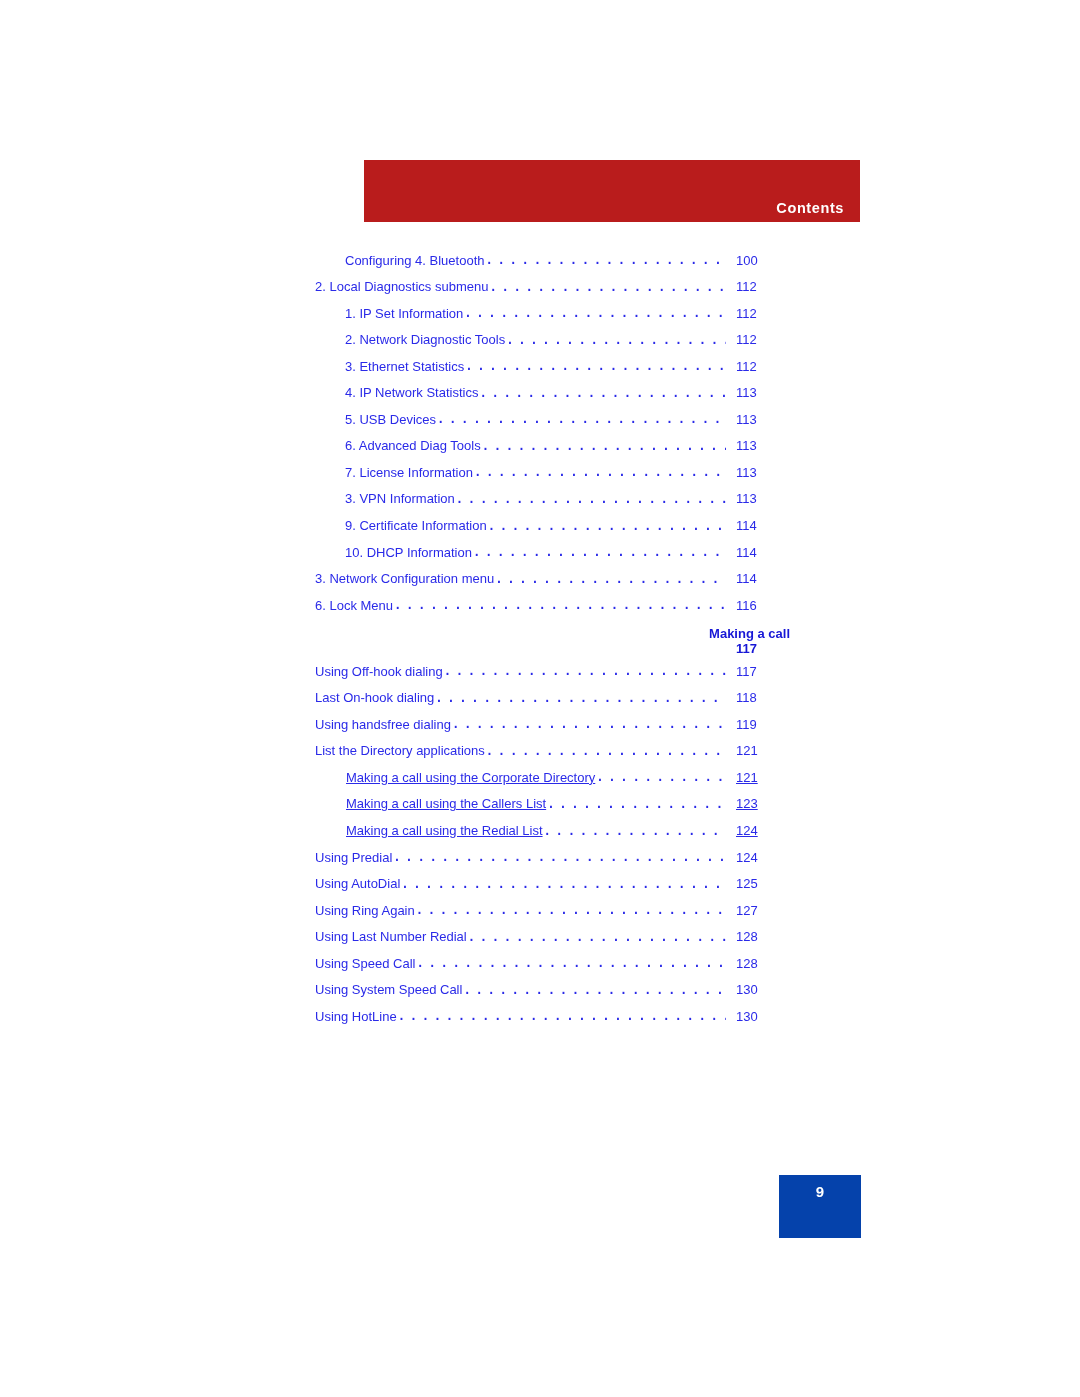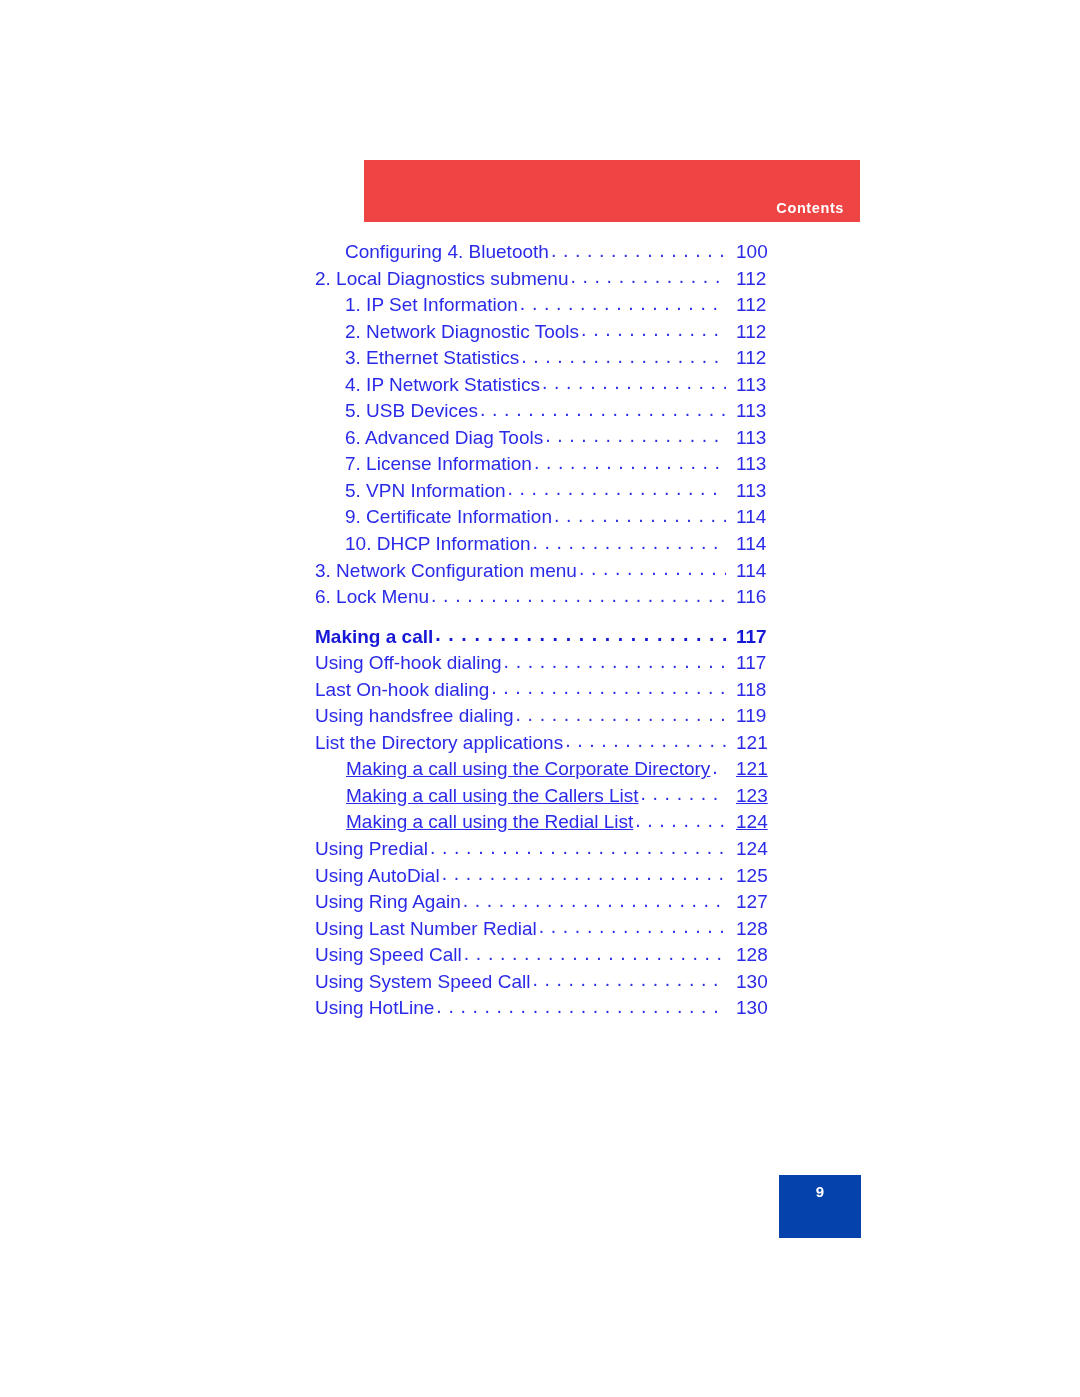--- a/index.html
+++ b/index.html
@@ -15,21 +15,21 @@
     overflow: hidden;
   }
 
   
   #header-band {
     position: absolute;
     left: 364px;
     top: 160px;
     width: 496px;
     height: 62px;
-    background: #ef4444;
+    background: #b91c1c;
     box-sizing: border-box;
   }
   #header-title {
     position: absolute;
     right: 16px;
     bottom: 6px;
     color: #ffffff;
     font-size: 14.5px;
     font-weight: bold;
     letter-spacing: 0.6px;
@@ -38,28 +38,29 @@
 
   
   #toc {
     position: absolute;
     left: 0;
     top: 241px;
     width: 1080px;
   }
   .toc-row {
     display: flex;
-    align-items: flex-start;
+    align-items: flex-end;
     height: 26.55px;
     color: #2a2ae8;
-    font-size: 19px;
+    font-size: 13px;
     white-space: nowrap;
   }
   .toc-row.gap-before {
     margin-top: 13px;
+    flex-direction: column;
   }
   .toc-label {
     flex: 0 0 auto;
   }
   .toc-leader {
     flex: 1 1 auto;
     overflow: hidden;
     margin: 0 2px;
     position: relative;
     height: 1em;
@@ -168,21 +169,21 @@
         <span class="toc-label">6. Advanced Diag Tools</span>
         <span class="toc-leader"></span>
         <span class="toc-page">113</span>
       </div>
       <div class="toc-row lvl2">
         <span class="toc-label">7. License Information</span>
         <span class="toc-leader"></span>
         <span class="toc-page">113</span>
       </div>
       <div class="toc-row lvl2">
-        <span class="toc-label">5. VPN Information</span>
+        <span class="toc-label">3. VPN Information</span>
         <span class="toc-leader"></span>
         <span class="toc-page">113</span>
       </div>
       <div class="toc-row lvl2">
         <span class="toc-label">9. Certificate Information</span>
         <span class="toc-leader"></span>
         <span class="toc-page">114</span>
       </div>
       <div class="toc-row lvl2">
         <span class="toc-label">10. DHCP Information</span>

